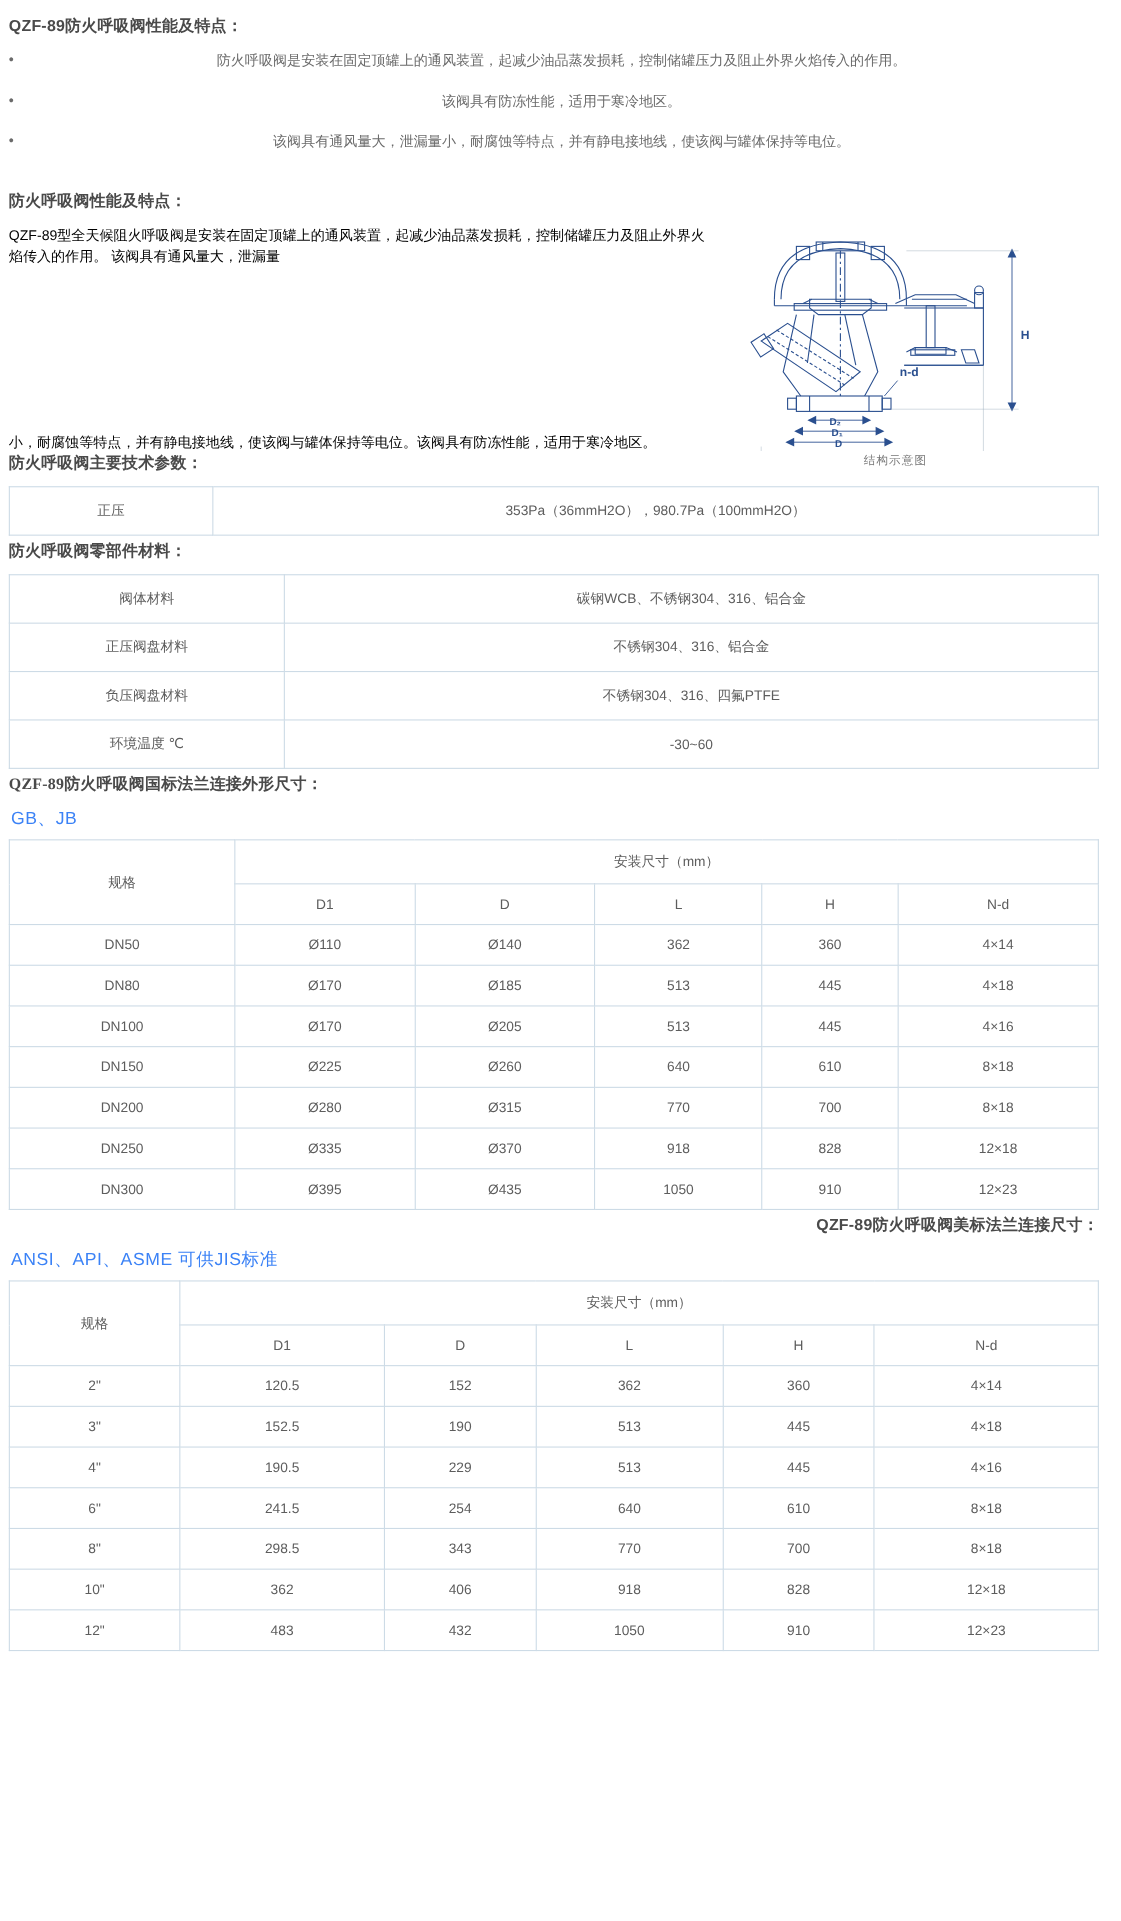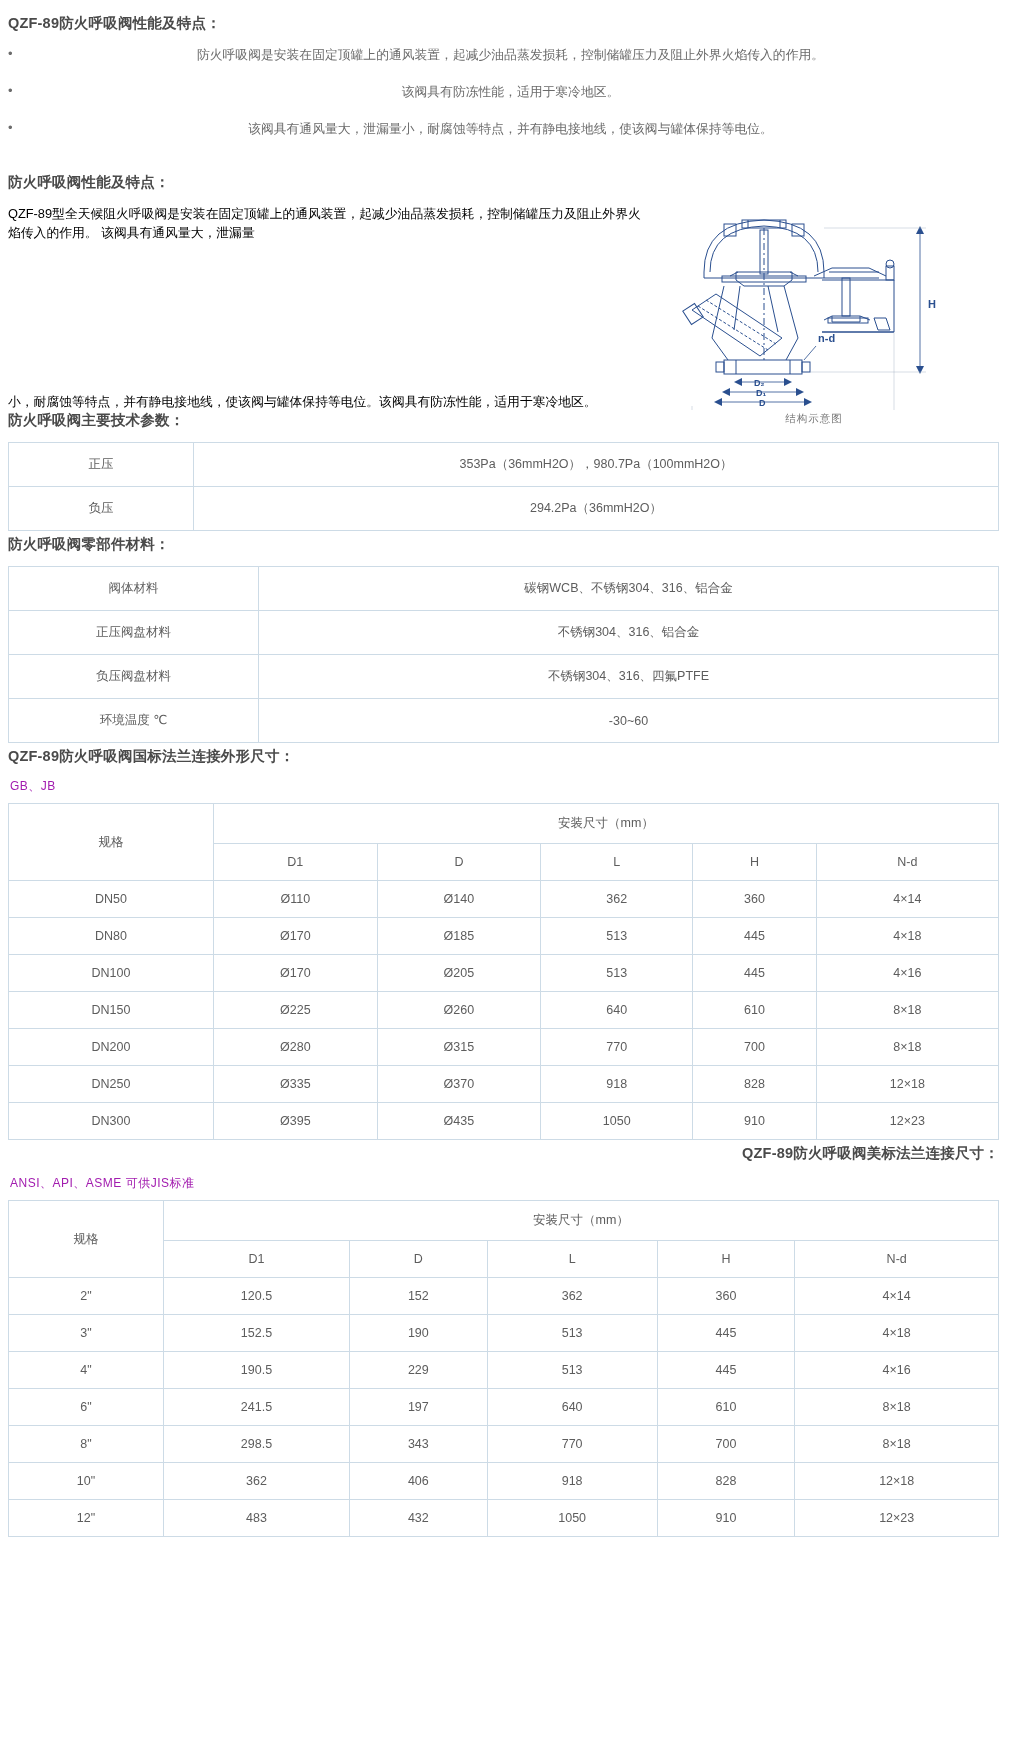--- a/index.html
+++ b/index.html
@@ -91,27 +91,27 @@
   table.tbl.params td:first-child { width: 185px; }
   table.tbl.materials td:first-child { width: 250px; }
 
   table.dims td, table.dims th {
     padding: 11px 4px;
   }
   table.dims .rowlabel { width: 205px; }
   table.dims.ansi .rowlabel { width: 155px; }
 
   .sub-note {
-    font-size: 12px;
-    color: #a21caf;
+    font-size: 16px;
+    color: #3b82f6;
     margin: 8px 0 8px 2px;
     letter-spacing: 0.5px;
   }
 
-  .mt-title { margin-top: 30px; }
+  .mt-title { margin-top: 30px; font-family: Liberation Serif, serif; }
   .mt-title-lg { margin-top: 36px; text-align: right; }
 </style>
 </head>
 <body>
 
 <div class="page">
 
   <h2 class="section-title">QZF-89防火呼吸阀性能及特点：</h2>
   <ul class="bullets">
     <li>防火呼吸阀是安装在固定顶罐上的通风装置，起减少油品蒸发损耗，控制储罐压力及阻止外界火焰传入的作用。</li>
@@ -213,24 +213,20 @@
 
   <p class="para" style="margin-top:-38px;">小，耐腐蚀等特点，并有静电接地线，使该阀与罐体保持等电位。该阀具有防冻性能，适用于寒冷地区。</p>
 
   <h2 class="section-title mt-title">防火呼吸阀主要技术参数：</h2>
   <table class="tbl params">
     <tbody>
       <tr>
         <td>正压</td>
         <td>353Pa（36mmH2O），980.7Pa（100mmH2O）</td>
       </tr>
-      <tr>
-        <td>负压</td>
-        <td>294.2Pa（36mmH2O）</td>
-      </tr>
     </tbody>
   </table>
 
   <h2 class="section-title mt-title">防火呼吸阀零部件材料：</h2>
   <table class="tbl materials">
     <tbody>
       <tr>
         <td>阀体材料</td>
         <td>碳钢WCB、不锈钢304、316、铝合金</td>
       </tr>
@@ -362,21 +358,21 @@
         <td>4"</td>
         <td>190.5</td>
         <td>229</td>
         <td>513</td>
         <td>445</td>
         <td>4×16</td>
       </tr>
       <tr>
         <td>6"</td>
         <td>241.5</td>
-        <td>197</td>
+        <td>254</td>
         <td>640</td>
         <td>610</td>
         <td>8×18</td>
       </tr>
       <tr>
         <td>8"</td>
         <td>298.5</td>
         <td>343</td>
         <td>770</td>
         <td>700</td>

